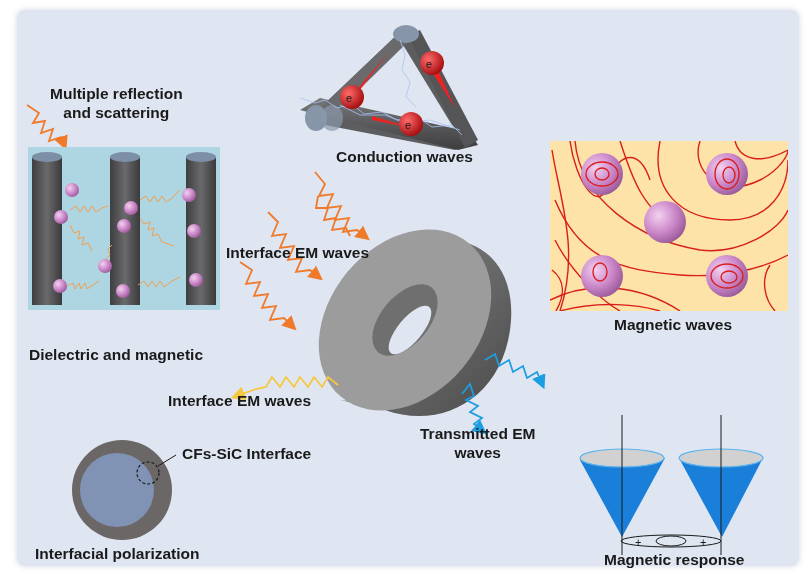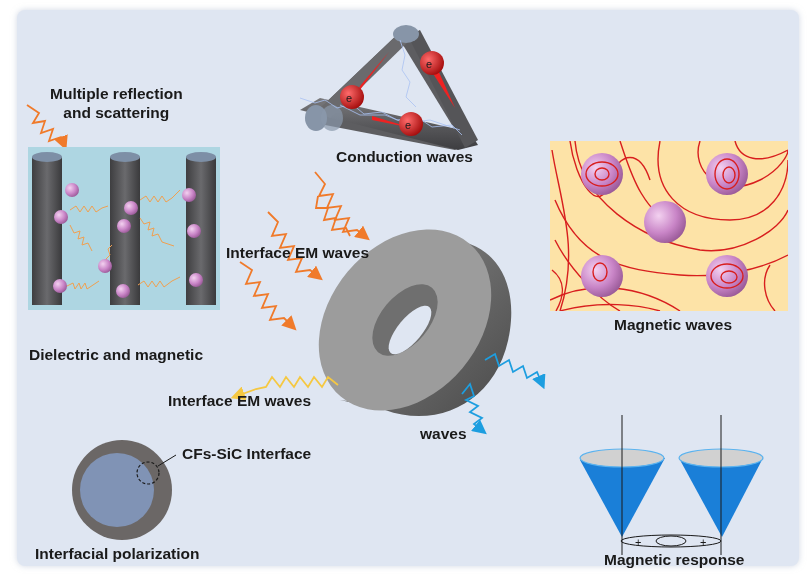--- a/index.html
+++ b/index.html
@@ -208,17 +208,18 @@
   <div>and scattering</div>
 </div>
 <div class="lbl" style="left:336px;top:147px;">Conduction waves</div>
 <div class="lbl" style="left:614px;top:315px;">Magnetic waves</div>
 <div class="lbl" style="left:29px;top:313px;margin-top:32px;">
   <div>Dielectric and magnetic</div>
 </div>
 <div class="lbl" style="left:226px;top:243px;">Interface EM waves</div>
 <div class="lbl" style="left:168px;top:391px;">Interface EM waves</div>
 <div class="lbl center" style="left:420px;top:424px;">
+  <div>Transmitted EM</div>
   <div>waves</div>
 </div>
 <div class="lbl" style="left:182px;top:444px;">CFs-SiC Interface</div>
 <div class="lbl" style="left:35px;top:544px;text-align:center;">Interfacial polarization</div>
 <div class="lbl" style="left:604px;top:550px;">Magnetic response</div>
 
 </body></html>

